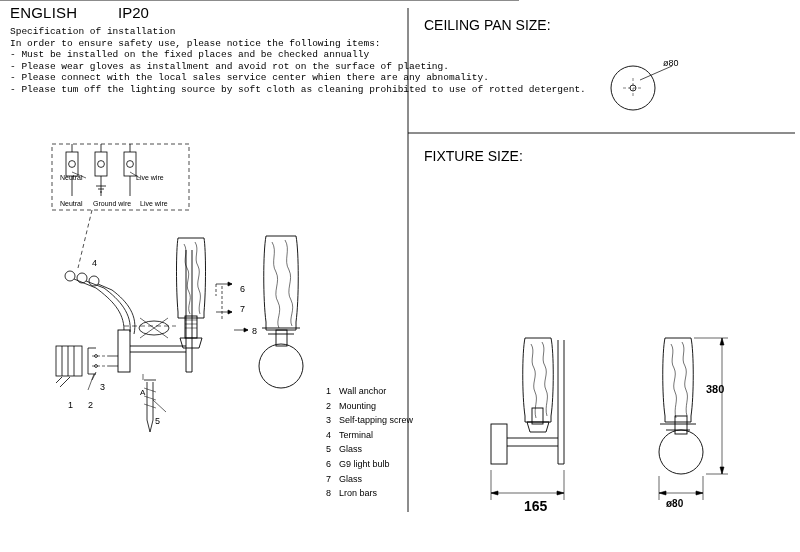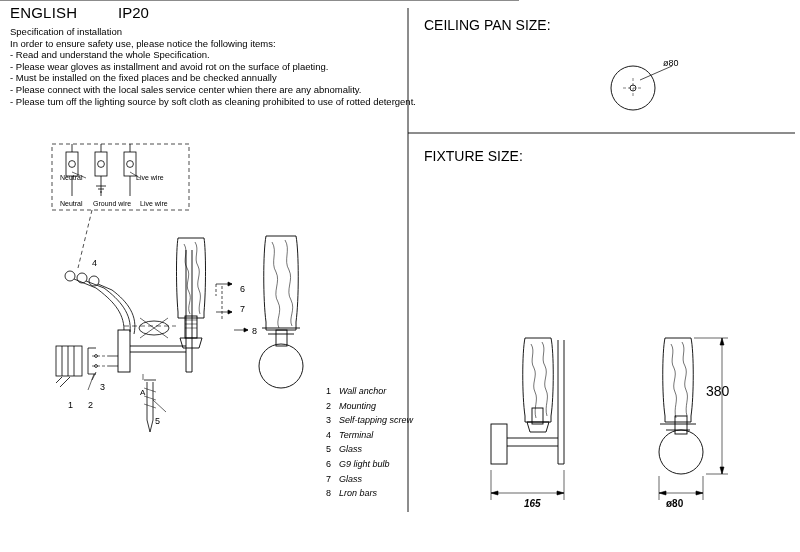--- a/index.html
+++ b/index.html
@@ -42,50 +42,49 @@
     text-align: right;
   }
   
   .spec-block {
     position: absolute;
     left: 10px; top: 26px;
     width: 420px;
     font-size: 9.5px;
     line-height: 11.6px;
   }
-  .spec-block div { white-space: nowrap; }
+  .spec-block div { white-space: nowrap; font-family: Liberation Mono, monospace; }
   
   .title-ceiling {
     position: absolute;
     left: 424px; top: 17px;
     font-size: 14px;
   }
   .title-fixture {
     position: absolute;
     left: 424px; top: 148px;
     font-size: 14px;
   }
   .lbl-pan-dia {
     position: absolute;
     left: 663px; top: 58px;
     font-size: 9px;
   }
   
   .dim-380 {
     position: absolute;
     left: 706px; top: 383px;
+    font-size: 11px;
+    font-weight: bold;
+  }
+  .dim-165 {
+    position: absolute;
+    left: 524px; top: 498px;
     font-size: 14px;
-    font-weight: normal;
-  }
-  .dim-165 {
-    position: absolute;
-    left: 524px; top: 498px;
-    font-size: 10px;
     font-weight: bold;
-    font-style: italic;
   }
   .dim-80b {
     position: absolute;
     left: 666px; top: 498px;
     font-size: 10px;
     font-weight: bold;
   }
   
   .wl {
     position: absolute;
@@ -110,21 +109,21 @@
     line-height: 14.6px;
   }
   .legend-row {
     display: flex;
     align-items: baseline;
   }
   .legend-num {
     width: 13px;
     text-align: left;
   }
-  .legend-txt { white-space: nowrap; font-style: italic; }
+  .legend-txt { white-space: nowrap; }
   
   .footer {
     position: absolute;
     left: 0; top: 519px;
     width: 800px;
     text-align: center;
     font-size: 13.5px;
     font-weight: bold;
   }
 </style>
@@ -332,23 +331,22 @@
 
     </g>
   </svg>
 
   <div class="hdr-lang">ENGLISH</div>
   <div class="hdr-ip">IP20</div>
 
   <div class="spec-block">
     <div>Specification of installation</div>
     <div>In order to ensure safety use, please notice the following items:</div>
-    <div>- Read and understand the whole Specification.</div>
+    <div>- Must be installed on the fixed places and be checked annually</div>
     <div>- Please wear gloves as installment and avoid rot on the surface of plaeting.</div>
-    <div>- Must be installed on the fixed places and be checked annually</div>
     <div>- Please connect with the local sales service center whien there are any abnomality.</div>
     <div>- Please tum off the lighting source by soft cloth as cleaning prohibited to use of rotted detergent.</div>
   </div>
 
   <div class="title-ceiling">CEILING PAN SIZE:</div>
   <div class="title-fixture">FIXTURE SIZE:</div>
 
   <div class="lbl-pan-dia">ø80</div>
   <div class="dim-380">380</div>
   <div class="dim-165">165</div>

